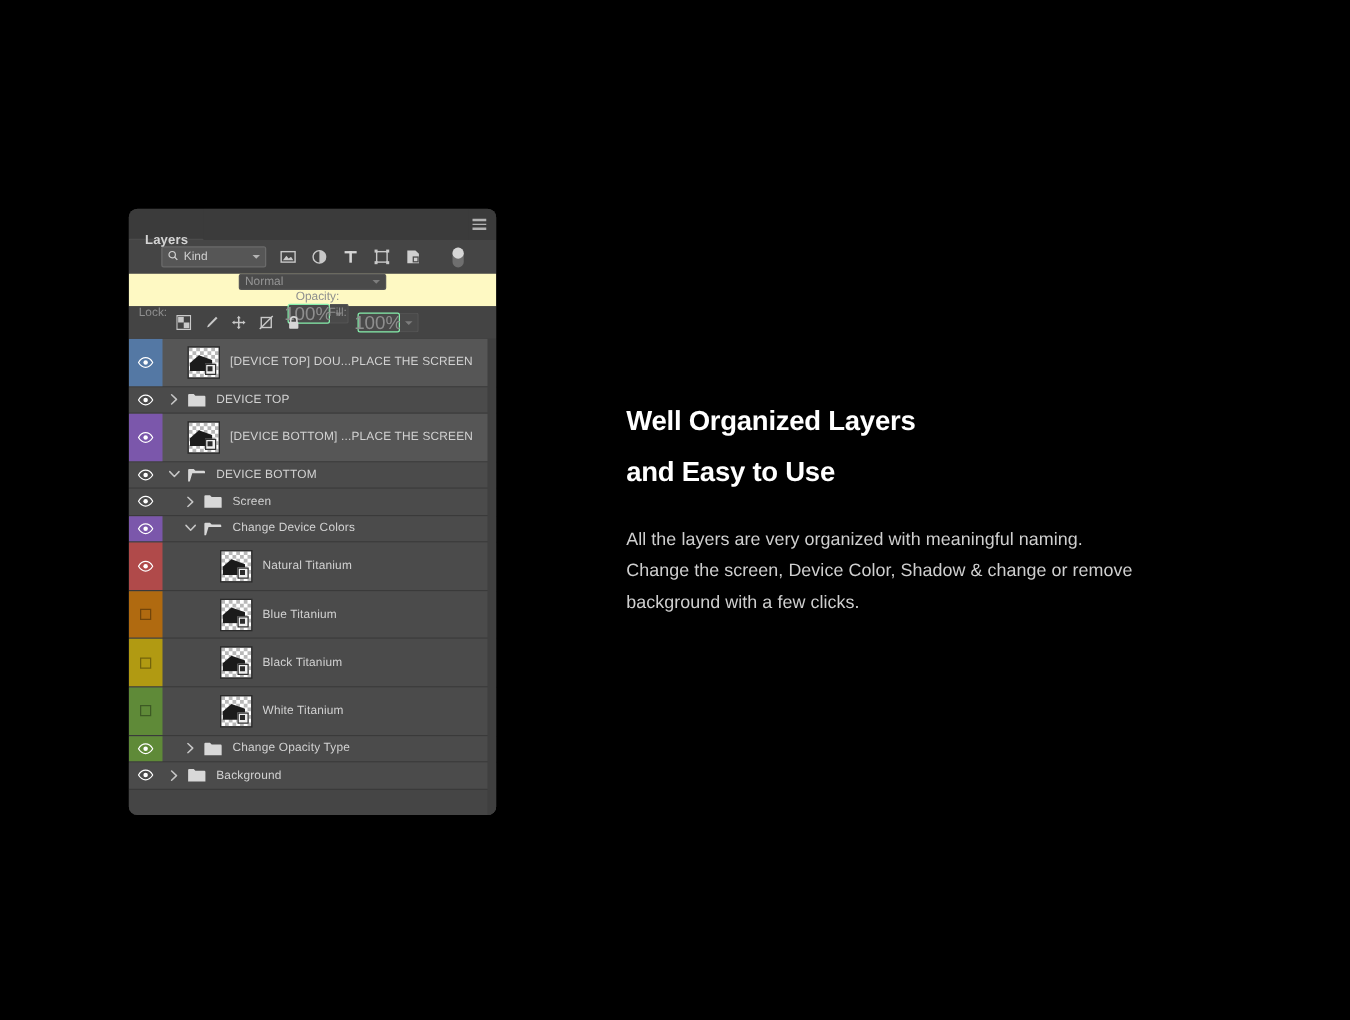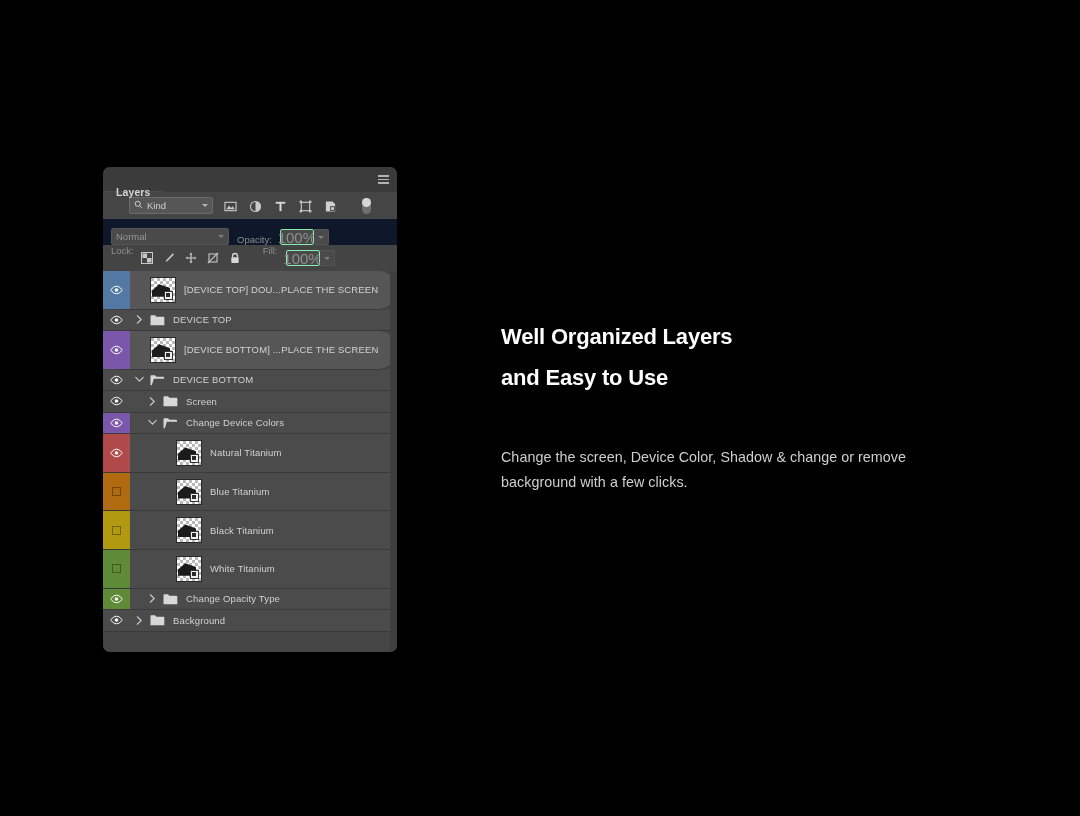--- a/index.html
+++ b/index.html
@@ -120,26 +120,27 @@
     position: absolute;
     top: 0px; left: 0px;
     width: 9px; height: 9px;
     border-radius: 50%;
     background: #d6d6d6;
   }
 
   
   .blend-row {
     height: 26px;
-    background: #0f172a;
-    display: flex;
-    align-items: flex-end;
+    background: #fef9c3;
+    display: flex;
+    align-items: center;
     padding: 0 8px;
     color: #8c8c8c;
     font-size: 9.5px;
+    flex-direction: column;
   }
   .blend-select {
     width: 118px;
     height: 17px;
     background: #4a4a4a;
     border: 1px solid #555555;
     border-radius: 2px;
     display: flex;
     align-items: center;
     padding: 0 4px;
@@ -204,21 +205,21 @@
   }
   .layer-row {
     display: flex;
     align-items: center;
     height: 38.6px;
     border-bottom: 1px solid #3a3a3a;
     background: #4b4b4b;
     position: relative;
   }
   .layer-row.group { height: 21.5px; }
-  .layer-row.selected { background: #565656; border-radius: 19px; }
+  .layer-row.selected { background: #565656; }
 
   .colorbar {
     width: 27px;
     align-self: stretch;
     display: flex;
     align-items: center;
     justify-content: center;
     flex: none;
   }
   .eye {
@@ -660,19 +661,19 @@
     </div>
 
   </div>
 
   <div id="copy-block">
     <h1 id="headline">
       <span>Well Organized Layers</span><br>
       <span>and Easy to Use</span>
     </h1>
     <p id="subcopy">
-      <br>
+      <span>All the layers are very organized with meaningful naming.</span><br>
       <span>Change the screen, Device Color, Shadow &amp; change or remove</span><br>
       <span>background with a few clicks.</span>
     </p>
   </div>
 
 </div>
 
 </body></html>

